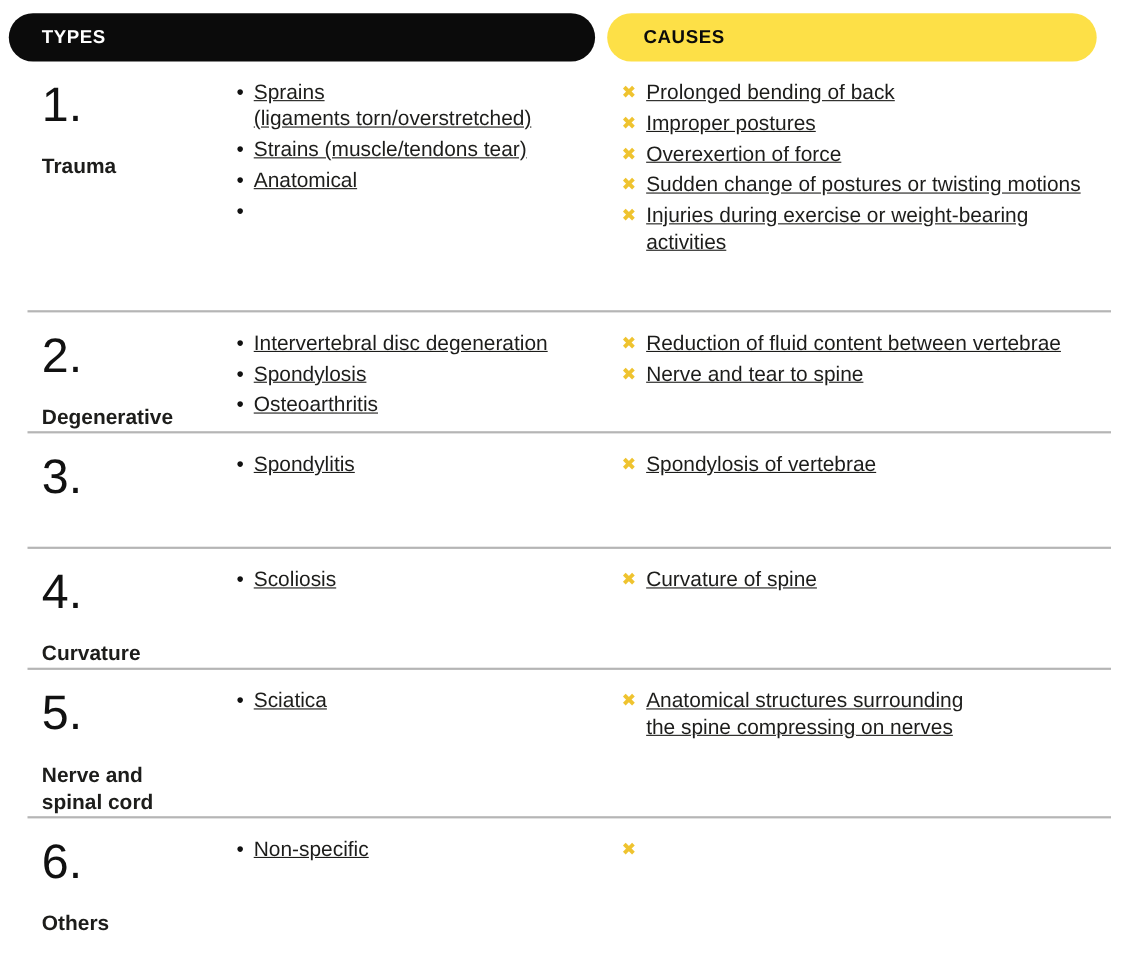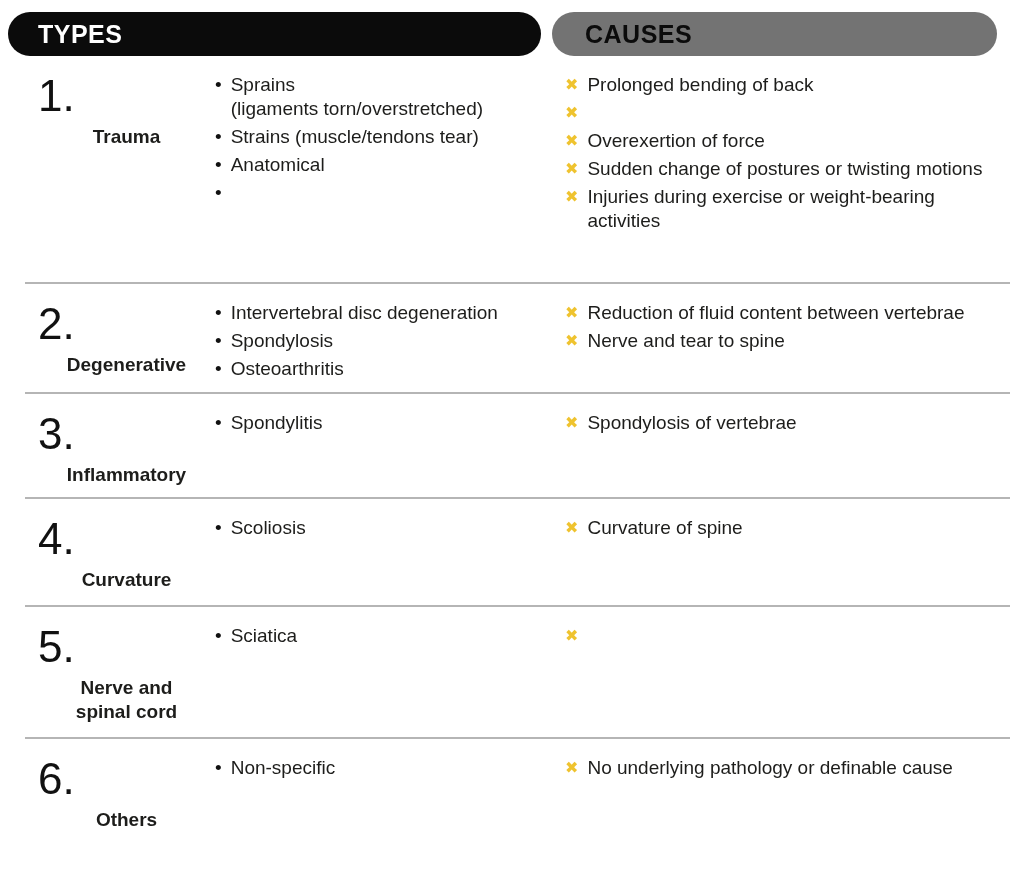--- a/index.html
+++ b/index.html
@@ -23,34 +23,34 @@
     margin-top: 12px;
     height: 44px;
   }
   .pill {
     height: 44px;
     border-radius: 22px;
     display: flex;
     align-items: center;
     box-sizing: border-box;
     font-weight: bold;
-    font-size: 25px;
+    font-size: 17px;
     letter-spacing: 0.5px;
   }
   .pill-types {
     margin-left: 8px;
     width: 533px;
     background: #0b0b0b;
     color: #ffffff;
     padding-left: 30px;
   }
   .pill-causes {
     margin-left: 11px;
     width: 445px;
-    background: #737373;
+    background: #fde047;
     color: #0b0b0b;
     padding-left: 33px;
   }
   
   .row {
     display: grid;
     grid-template-columns: 177px 350px auto;
     padding-left: 38px;
     padding-top: 17px;
     box-sizing: border-box;
@@ -71,38 +71,37 @@
   .num {
     font-size: 44px;
     font-weight: 300;
     line-height: 1.05;
     color: #111111;
   }
   .tname {
     font-size: 19px;
     font-weight: bold;
     line-height: 24px;
-    margin-top: 6px;
+    margin-top: 21px;
     white-space: pre-line;
-    text-align: center;
   }
   ul.plain {
     list-style: none;
     margin: 0;
     padding: 0;
   }
   ul.plain li {
     display: flex;
     gap: 9px;
     font-size: 19px;
     line-height: 24px;
     margin-bottom: 4px;
     align-items: flex-start;
   }
-  .bind-text { white-space: pre-line; }
+  .bind-text { white-space: pre-line; text-decoration: underline; }
   .dot {
     color: #111111;
     flex: 0 0 auto;
   }
   .x-mark {
     color: #efc32f;
     font-size: 16px;
     line-height: 24px;
     font-weight: bold;
     flex: 0 0 auto;
@@ -146,20 +145,21 @@
           <span class="dot">•</span>
         </li>
     </ul>
     <ul class="plain col-causes">
       <li>
           <span class="x-mark">✖</span>
           <span class="bind-text">Prolonged bending of back</span>
         </li>
       <li>
           <span class="x-mark">✖</span>
+          <span class="bind-text">Improper postures</span>
         </li>
       <li>
           <span class="x-mark">✖</span>
           <span class="bind-text">Overexertion of force</span>
         </li>
       <li>
           <span class="x-mark">✖</span>
           <span class="bind-text">Sudden change of postures or twisting motions</span>
         </li>
       <li>
@@ -201,21 +201,20 @@
           <span class="bind-text">Nerve and tear to spine</span>
         </li>
     </ul>
   </section>
 
   <div class="divider"></div>
 
   <section class="row row-3">
     <div class="col-type">
       <div class="num">3.</div>
-      <div class="tname">Inflammatory</div>
     </div>
     <ul class="plain col-examples">
       <li>
           <span class="dot">•</span>
           <span class="bind-text">Spondylitis</span>
         </li>
     </ul>
     <ul class="plain col-causes">
       <li>
           <span class="x-mark">✖</span>
@@ -255,38 +254,39 @@
     </div>
     <ul class="plain col-examples">
       <li>
           <span class="dot">•</span>
           <span class="bind-text">Sciatica</span>
         </li>
     </ul>
     <ul class="plain col-causes">
       <li>
           <span class="x-mark">✖</span>
+          <span class="bind-text">Anatomical structures surrounding
+the spine compressing on nerves</span>
         </li>
     </ul>
   </section>
 
   <div class="divider"></div>
 
   <section class="row row-6">
     <div class="col-type">
       <div class="num">6.</div>
       <div class="tname">Others</div>
     </div>
     <ul class="plain col-examples">
       <li>
           <span class="dot">•</span>
           <span class="bind-text">Non-specific</span>
         </li>
     </ul>
     <ul class="plain col-causes">
       <li>
           <span class="x-mark">✖</span>
-          <span class="bind-text">No underlying pathology or definable cause</span>
         </li>
     </ul>
   </section>
 
 </div>
 
 </body></html>

